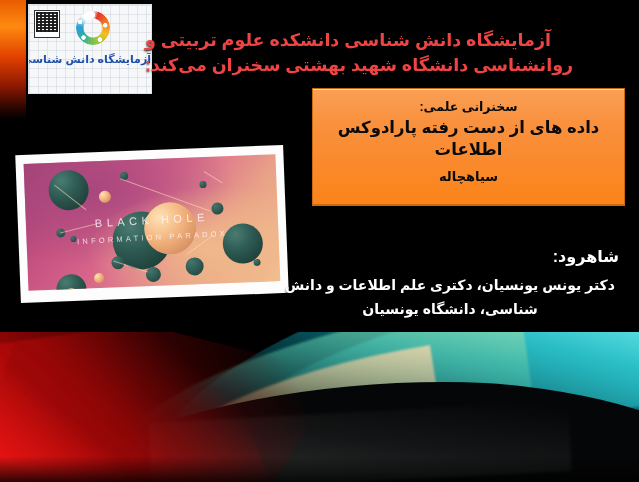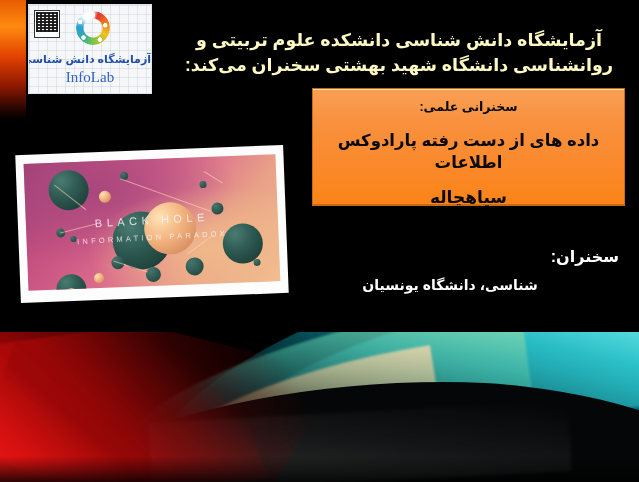--- a/index.html
+++ b/index.html
@@ -127,42 +127,42 @@
   }
   .logo-en{
     position:absolute;left:0;right:0;top:64px;
     text-align:center;
     font-family:"Liberation Serif","DejaVu Serif",serif;
     font-size:15px;color:#2f63c4;direction:ltr;
   }
 
   
   .header-text{
-    position:absolute;right:0;top:28px;width:480px;
-    text-align:center;direction:rtl;
-    color:#fef9c3;font-weight:bold;font-size:17.5px;line-height:25px;
+    position:absolute;right:14px;top:28px;width:480px;
+    text-align:left;direction:rtl;
+    color:#ef4444;font-weight:bold;font-size:17.5px;line-height:25px;
     text-shadow:0 1px 2px rgba(0,0,0,.9);
   }
 
   
   .title-box{
     position:absolute;left:312px;top:88px;width:313px;height:118px;
     background:linear-gradient(180deg,#f9a055 0%,#f9913f 28%,#fa8a2e 60%,#fb8418 100%);
     border:1px solid #c96a10;
     box-shadow:inset 0 1px 0 rgba(255,230,190,.85),
                inset 0 -1px 0 rgba(160,80,0,.5),
                2px 2px 4px rgba(0,0,0,.6);
     direction:rtl;text-align:center;
     color:#0a0a0a;
     box-sizing:border-box;
     padding-top:9px;
   }
   .title-kicker{font-size:12.5px;font-weight:bold;line-height:18px;}
-  .title-main{font-size:16.5px;font-weight:bold;line-height:22px;margin-top:13px;}
-  .title-sub{font-size:17px;font-weight:bold;line-height:22px;margin-top:14px;}
+  .title-main{font-size:16.5px;font-weight:bold;line-height:22px;}
+  .title-sub{font-size:13px;font-weight:bold;line-height:22px;margin-top:6px;}
 
   
   .bh-frame{
     position:absolute;left:18px;top:150px;width:268px;height:148px;
     background:#fdfdfd;
     transform:rotate(-2.2deg);
     box-shadow:0 2px 7px rgba(0,0,0,.8);
     padding:9px 8px 12px 8px;
     box-sizing:border-box;
   }
@@ -324,21 +324,20 @@
   <div class="left-strip"></div>
 
   <div class="logo-card">
     <div class="qr-mark">
       <div class="qr-grid"></div>
       <div class="qr-cap"></div>
     </div>
     <div class="swirl"></div>
     <div class="swirl-dots"></div>
     <div class="logo-fa">آزمایشگاه دانش شناسی</div>
-    <div class="logo-en">InfoLab</div>
   </div>
 
   <div class="header-text">
     <div>آزمایشگاه دانش شناسی دانشکده علوم تربیتی و</div>
     <div>روانشناسی دانشگاه شهید بهشتی سخنران می‌کند:</div>
   </div>
 
   <div class="title-box">
     <div class="title-kicker">سخنرانی علمی:</div>
     <div class="title-main">داده های از دست رفته پارادوکس اطلاعات</div>
@@ -371,22 +370,23 @@
       <div class="stick" style="left:34px;top:70px;width:38px;transform:rotate(-12deg);"></div>
       <div class="stick" style="left:86px;top:100px;width:36px;transform:rotate(20deg);"></div>
       <div class="stick" style="left:160px;top:96px;width:30px;transform:rotate(-34deg);"></div>
       <div class="stick" style="left:180px;top:14px;width:22px;transform:rotate(34deg);"></div>
       <div class="cap1">BLACK  HOLE</div>
       <div class="cap2">INFORMATION PARADOX</div>
     </div>
   </div>
 
   <div class="speaker">
-    <div class="speaker-label">سخنران:</div>
+    <div class="speaker-label">شاهرود:</div>
     <div class="speaker-body">
+      <div>دکتر یونس یونسیان، دکتری علم اطلاعات و دانش</div>
       <div>شناسی، دانشگاه یونسیان</div>
     </div>
   </div>
 
   <div class="time-line">
     <span class="tl-label">زمان:</span>
     <span>چهارشنبه ۲۹ فروردین ۱۴۰۳</span>
     <span class="tl-gap"></span>
     <span>ساعت</span>
     <span>۱۹—۲۰</span>

